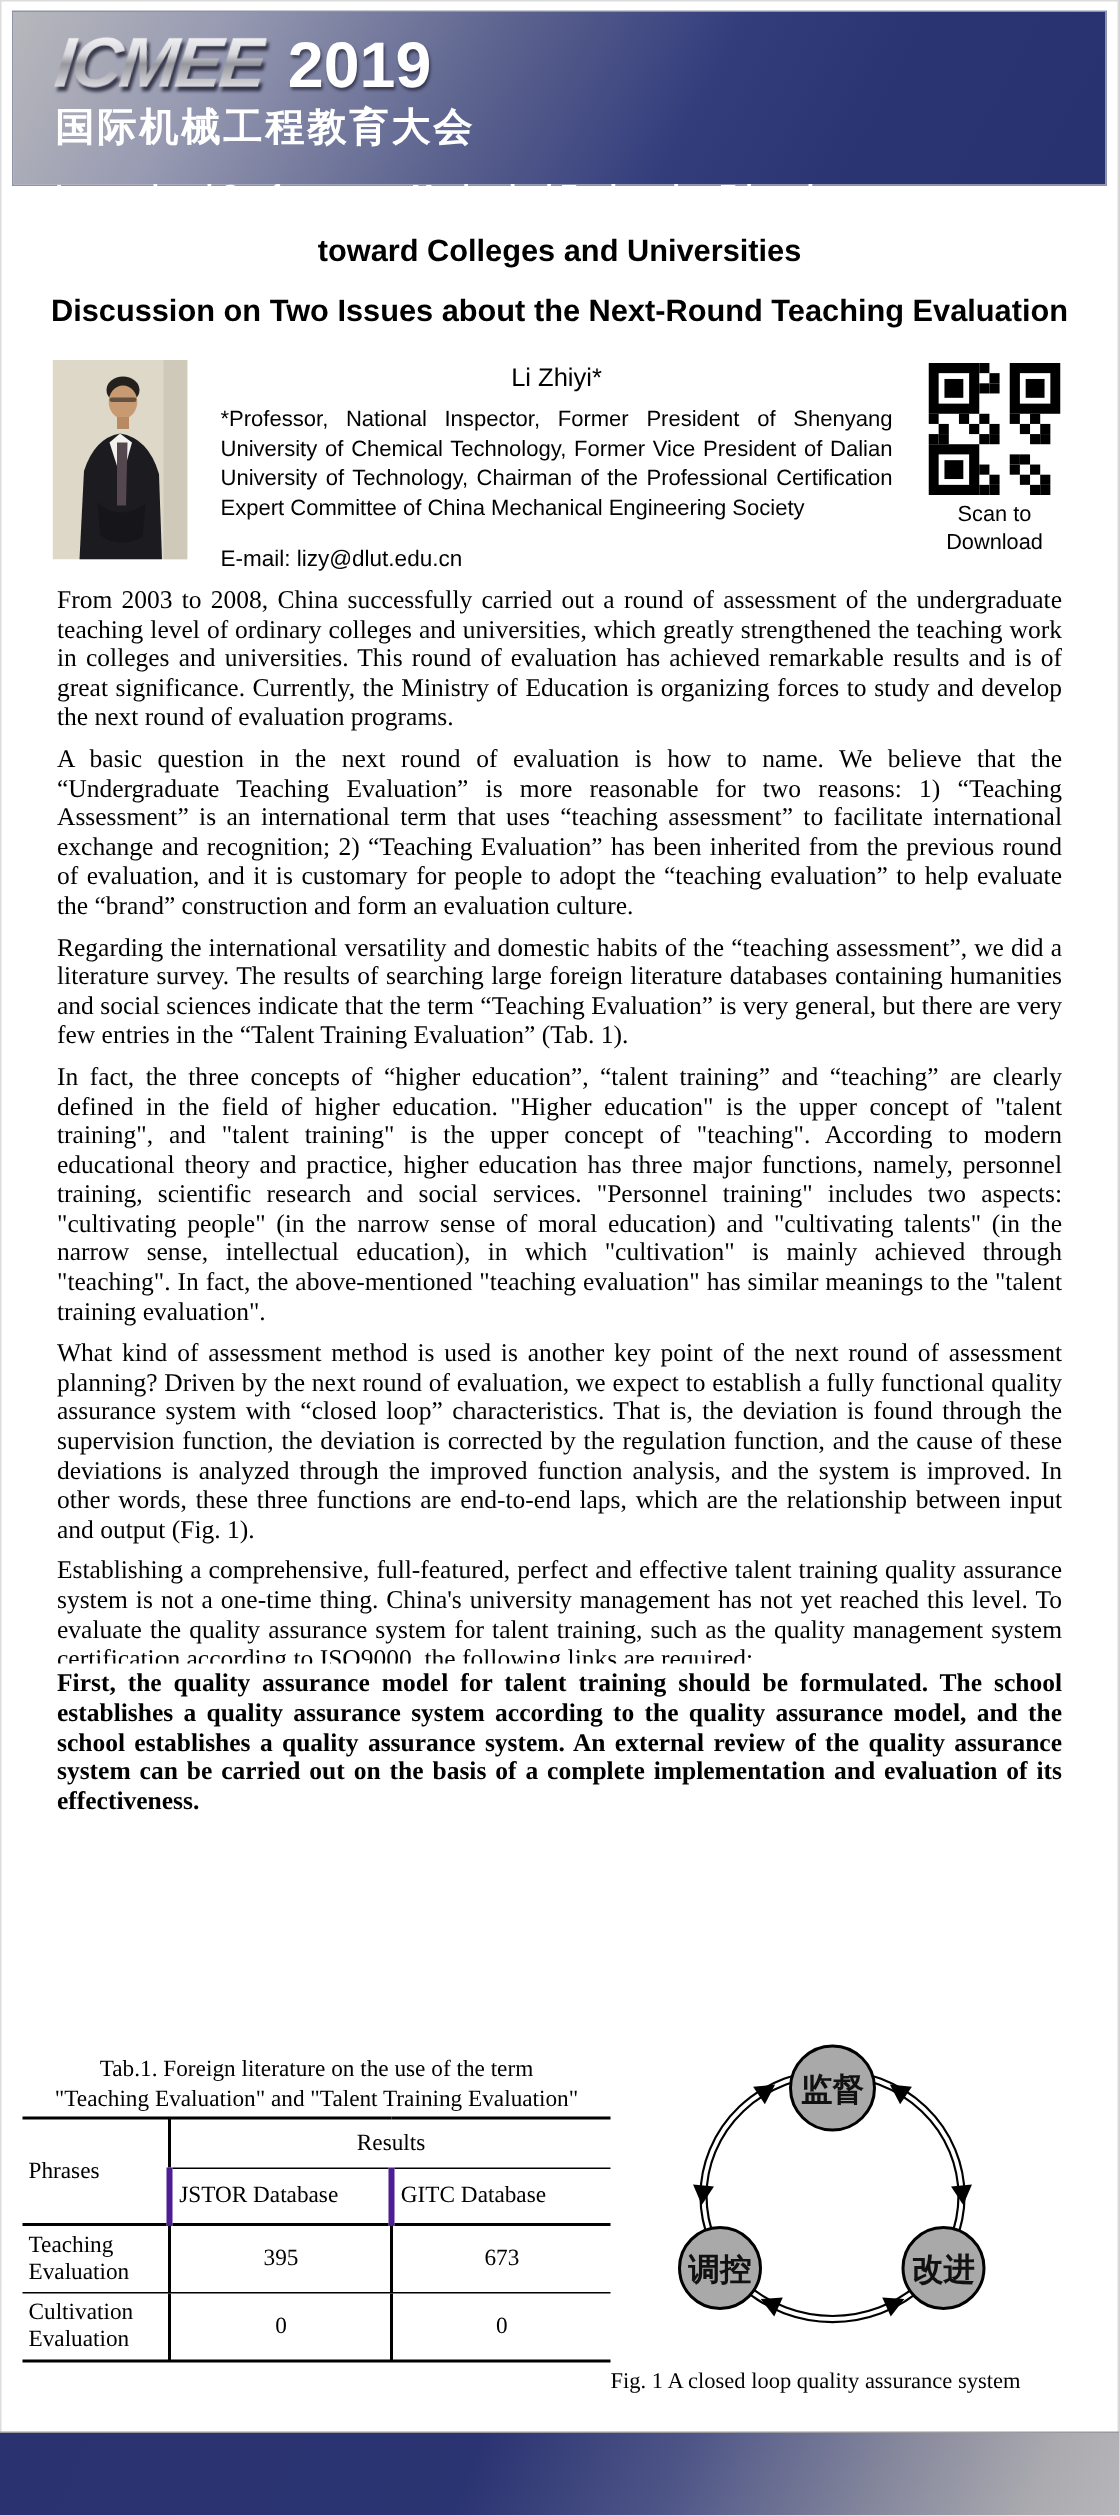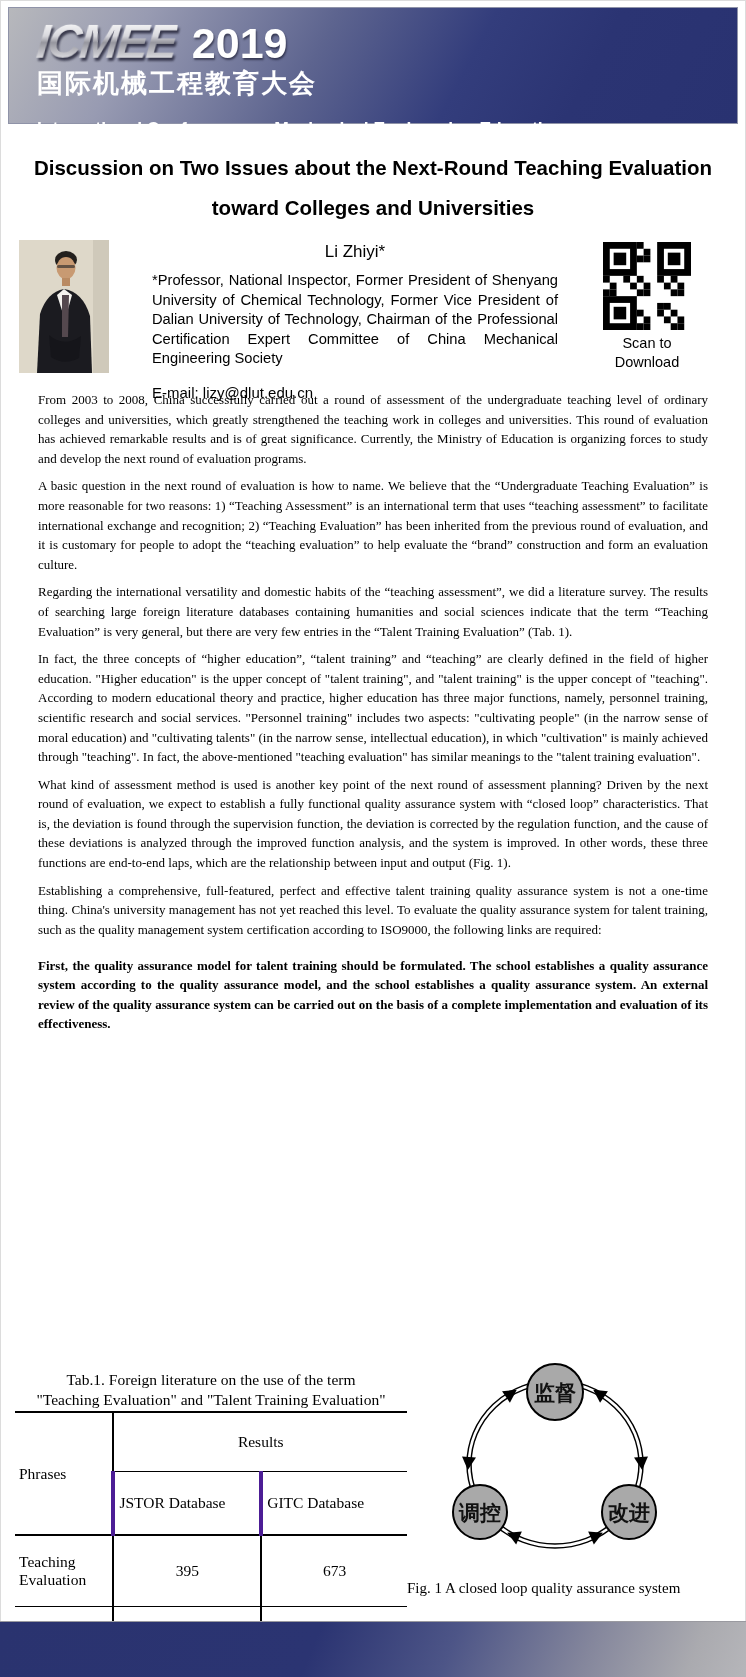--- a/index.html
+++ b/index.html
@@ -23,60 +23,60 @@
     font-size:47px; letter-spacing:-2px; transform:skewX(-6deg);
     background:linear-gradient(180deg,#ffffff 8%, #d8d8dd 40%, #96969e 52%, #f2f2f5 90%);
     -webkit-background-clip:text; background-clip:text; color:transparent;
     filter:drop-shadow(2px 3px 1px rgba(30,30,50,0.8));
   }
   .logo-year {
     font-family:"Liberation Sans", sans-serif; font-weight:bold; font-size:43px;
     color:#ffffff; margin-left:16px; text-shadow:1px 2px 2px rgba(20,20,40,.6);
   }
   .header-zh {
-    font-family:Liberation Serif, serif; font-weight:bold;
+    font-family:Liberation Sans, sans-serif; font-weight:bold;
     font-size:26px; color:#fff; letter-spacing:2px; line-height:32px; margin-top:0;
   }
   .header-en {
     font-family:"Liberation Sans",sans-serif; font-weight:bold;
     font-size:17.5px; color:#fff; margin-top:19px;
   }
 
   
   .article-title {
     position:absolute; top:148px; left:0; width:100%; text-align:center;
     font-family:"Liberation Sans",sans-serif; font-weight:bold; font-size:20.5px;
     line-height:40px; color:#000;
   }
 
   
-  .author-row { position:absolute; top:240px; left:19px; width:676px; display:flex;gap:21px; }
+  .author-row { position:absolute; top:240px; left:35px; width:676px; display:flex; }
   .photo { width:90px; height:133px; flex:none; }
   .author-mid { flex:1; margin:0 20px 0 22px; font-family:"Liberation Sans",sans-serif; }
   .author-name { text-align:center; font-size:17px; margin:2px 0 9px 0; }
   .author-bio { font-size:14.7px; line-height:19.6px; text-align:justify; }
   .author-email { font-size:15px; margin-top:15px; }
   .qr-col { width:96px; flex:none; text-align:center; }
   .qr-col svg { width:88px; height:88px; display:block; margin:2px auto 4px auto; }
   .qr-caption { font-family:"Liberation Sans",sans-serif; font-size:14.5px; line-height:19px; }
 
   
   .body-text { position:absolute; top:390px; left:38px; width:670px;
-    font-size:13px; line-height:19.6px; text-align:justify; }
+    font-size:17px; line-height:19.6px; text-align:justify; }
   .body-text p { margin:0 0 8px 0; }
   .body-text p.clipped { height:72px; overflow:hidden; margin-bottom:3px; }
   .body-text p.bold-para { font-weight:bold; }
 
   
   .bottom-row { position:absolute; top:1352px; left:15px; width:702px; display:flex; }
   .table-block { width:392px; margin-top:18px; }
   .tbl-caption { text-align:center; font-size:15.5px; line-height:20px; }
   table.lit { border-collapse:collapse; width:100%; margin-top:1px;
     border-top:2px solid #000; border-bottom:2px solid #000; font-size:15.5px; }
-  table.lit td { padding:16px 4px; }
+  table.lit td { padding:3px 4px; }
   td.c-phrases { width:92px; padding-left:8px; vertical-align:middle; }
   td.c-results { text-align:center; border-left:2px solid #000; border-bottom:1.5px solid #000; height:26px; }
   td.c-db { text-align:left; border-left:4px solid #4c1d95; border-bottom:2px solid #000; height:30px; width:150px; }
   td.c-phrase { padding-left:8px; height:38px; }
   td.c-num { text-align:center; border-left:2px solid #000; }
   tr.row-mid td { border-bottom:1.5px solid #000; }
   td.hdr-bottom { border-bottom:2px solid #000; }
 
   .figure-block { margin-left:auto; width:310px; text-align:left; }
   .figure-block svg.loop { width:310px; height:212px; display:block; }
@@ -97,22 +97,22 @@
   <div class="header">
     <div class="logo-row">
       <span class="logo-icmee">ICMEE</span>
       <span class="logo-year">2019</span>
     </div>
     <div class="header-zh">国际机械工程教育大会</div>
     <div class="header-en">International Conference on Mechanical Engineering Education</div>
   </div>
 
   <div class="article-title">
+    <div>toward Colleges and Universities</div>
     <div>Discussion on Two Issues about the Next-Round Teaching Evaluation</div>
-    <div>toward Colleges and Universities</div>
   </div>
 
   <div class="author-row">
     <div class="photo">
       <svg viewBox="0 0 90 133" xmlns="http://www.w3.org/2000/svg">
         <rect x="0" y="0" width="90" height="133" fill="#ded8c9"></rect>
         <rect x="74" y="0" width="16" height="133" fill="#cfc9ba"></rect>
         <ellipse cx="47" cy="20" rx="11" ry="9" fill="#23201d"></ellipse>
         <ellipse cx="47" cy="28" rx="9.5" ry="11" fill="#c89a72"></ellipse>
         <rect x="38" y="25" width="18" height="3" rx="1.5" fill="#4a4038" opacity="0.8"></rect>

